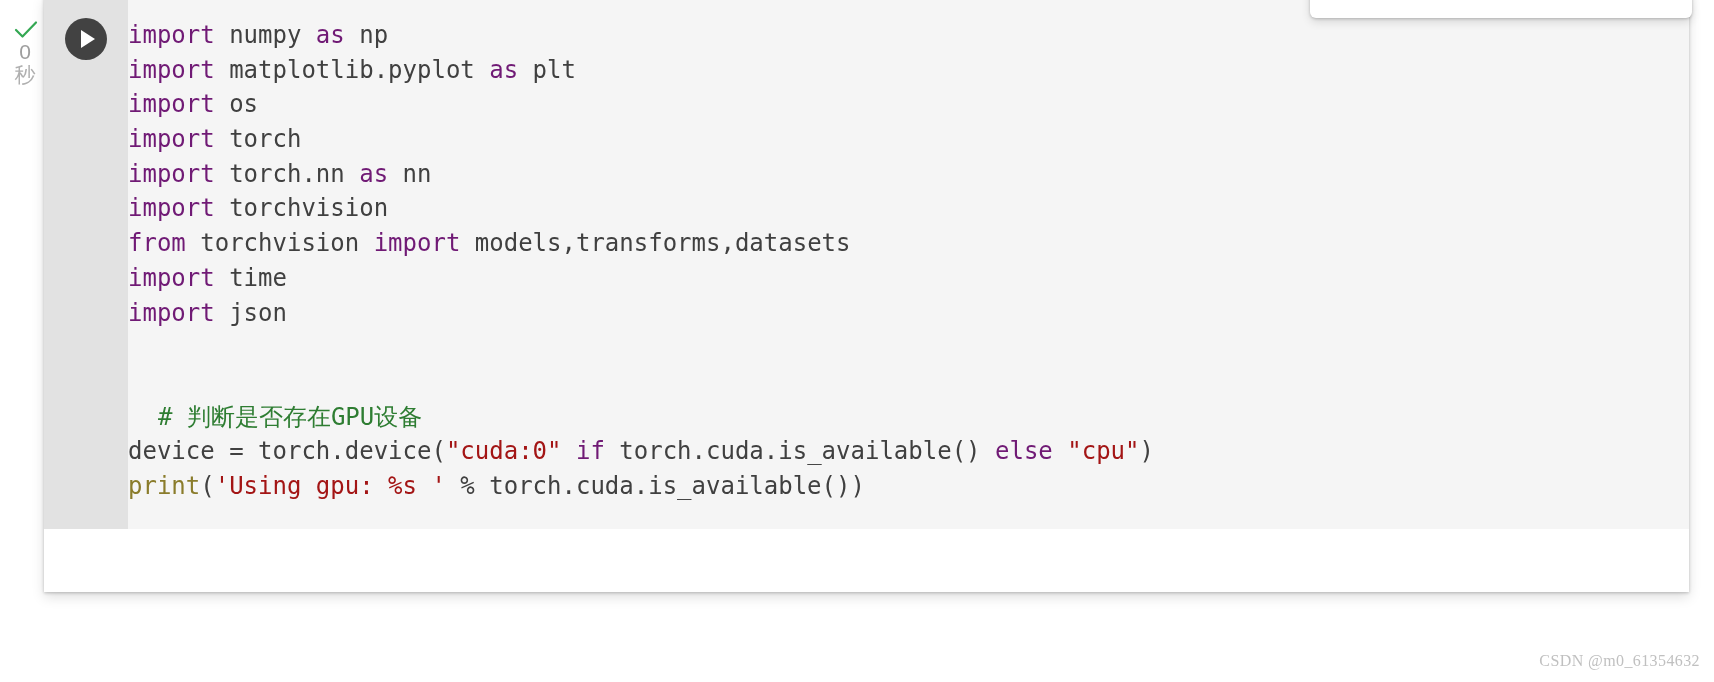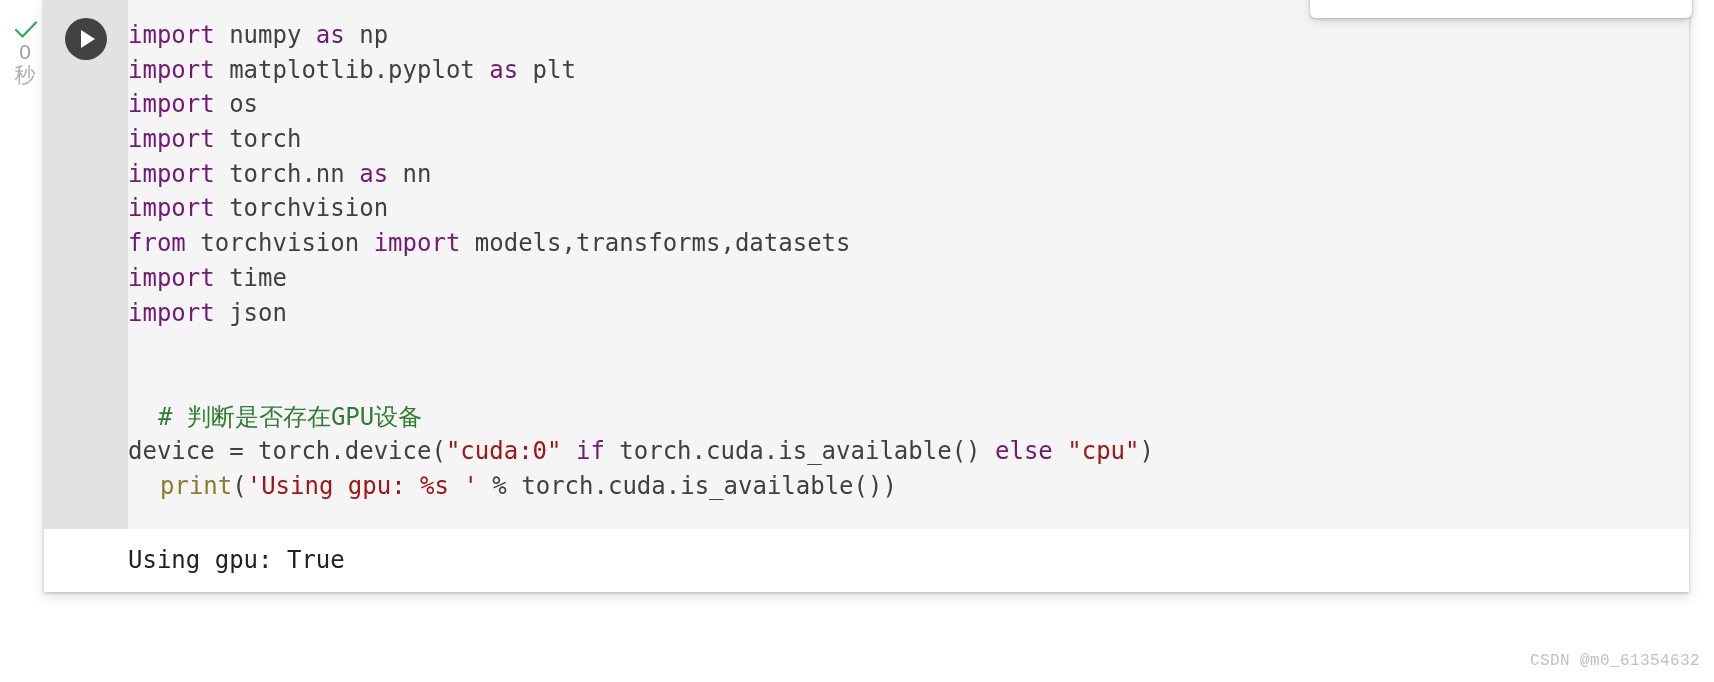--- a/index.html
+++ b/index.html
@@ -138,21 +138,21 @@
     padding: 0 0 0 0;
     font-family: "DejaVu Sans Mono", "Liberation Mono", monospace;
     font-size: 24px;
     line-height: 34.7px;
     color: #202124;
     white-space: pre;
     letter-spacing: 0px;
   }
   .code .ln { display: block; height: 34.7px; }
   .kw  { color: #701a75; }      
-  .bi  { color: #8a7c2b; padding-left: 32px; }      
+  .bi  { color: #8a7c2b; }      
   .str { color: #a31515; }      
   .cmt { color: #2e7d32; padding-left: 30px; }      
   .op  { color: #404040; }
 
   
   .cell-output {
     flex: 1 1 auto;
     background: #ffffff;
     padding: 16px 0 0 0;
   }
@@ -196,21 +196,21 @@
     color: #5f6368;
     padding: 0;
   }
   .tb-btn svg { display: block; fill: #5f6368; }
 
   
   .watermark {
     position: absolute;
     right: 14px;
     bottom: 12px;
-    font-family: Liberation Mono, monospace;
+    font-family: Liberation Serif, serif;
     font-size: 16px;
     color: #c0c0c0;
     letter-spacing: 0.4px;
     user-select: none;
   }
 </style>
 </head>
 <body>
 
 <div id="page">
@@ -236,25 +236,20 @@
           <span class="tri"></span>
         </button>
       </div>
 
       <div class="code-area">
         <pre class="code" id="code-content"><span class="ln"><span class="kw">import</span><span class="op"> numpy </span><span class="kw">as</span><span class="op"> np</span></span><span class="ln"><span class="kw">import</span><span class="op"> matplotlib.pyplot </span><span class="kw">as</span><span class="op"> plt</span></span><span class="ln"><span class="kw">import</span><span class="op"> os</span></span><span class="ln"><span class="kw">import</span><span class="op"> torch</span></span><span class="ln"><span class="kw">import</span><span class="op"> torch.nn </span><span class="kw">as</span><span class="op"> nn</span></span><span class="ln"><span class="kw">import</span><span class="op"> torchvision</span></span><span class="ln"><span class="kw">from</span><span class="op"> torchvision </span><span class="kw">import</span><span class="op"> models,transforms,datasets</span></span><span class="ln"><span class="kw">import</span><span class="op"> time</span></span><span class="ln"><span class="kw">import</span><span class="op"> json</span></span><span class="ln">​</span><span class="ln">​</span><span class="ln"><span class="cmt"># 判断是否存在GPU设备</span></span><span class="ln"><span class="op">device = torch.device(</span><span class="str">"cuda:0"</span><span class="op"> </span><span class="kw">if</span><span class="op"> torch.cuda.is_available() </span><span class="kw">else</span><span class="op"> </span><span class="str">"cpu"</span><span class="op">)</span></span><span class="ln"><span class="bi">print</span><span class="op">(</span><span class="str">'Using gpu: %s '</span><span class="op"> % torch.cuda.is_available())</span></span></pre>
       </div>
 
     </div>
 
-    <div class="cell-output">
-      <div class="output-inner">
-        <pre class="out">Using gpu: True</pre>
-      </div>
-    </div>
 
   </div>
 
   <div class="cell-toolbar" id="cell-toolbar">
     <button class="tb-btn" title="上移单元格">
       <span>
         <svg width="22" height="22" viewBox="0 0 24 24">
             <path d="M12 3 L5.5 9.5 L7 11 L11 7 L11 21 L13 21 L13 7 L17 11 L18.5 9.5 Z"></path>
           </svg>
       </span>

